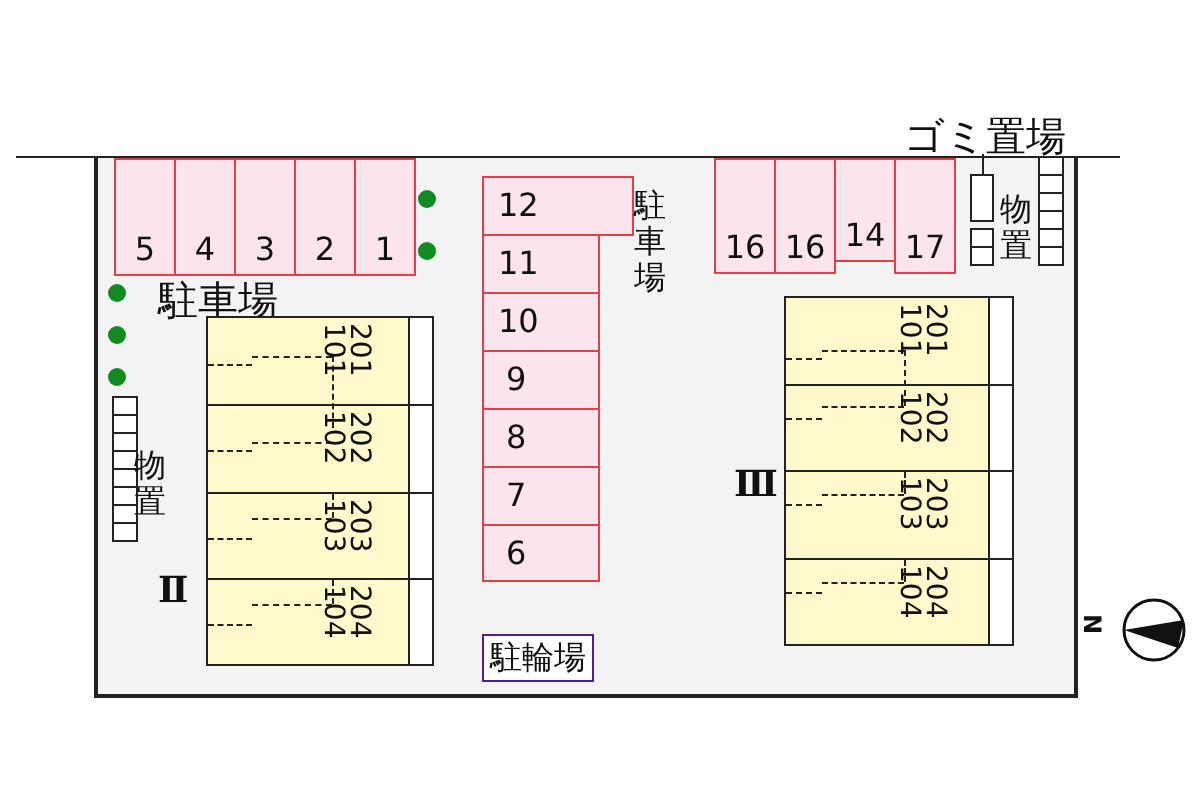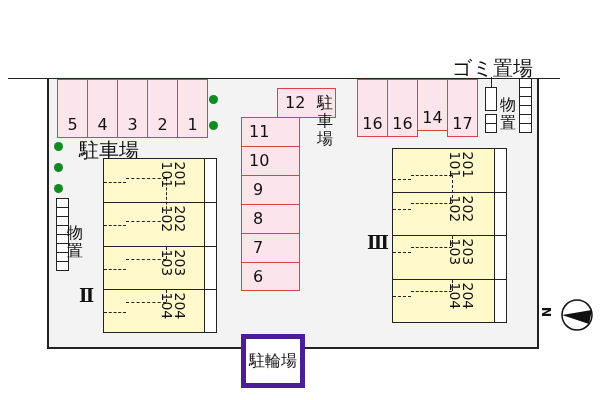--- a/index.html
+++ b/index.html
@@ -19,21 +19,21 @@
   .building { position:absolute; background:#fff9cc; border:1px solid #222; box-sizing:border-box; }
   .unit { position:absolute; left:0; right:0; border-bottom:1px solid #222; box-sizing:border-box; }
   .unit:last-child { border-bottom:none; }
   .balcony { position:absolute; top:0; bottom:0; width:12px; background:#fff; border-left:1px solid #222; box-sizing:border-box; }
   .unit-num { position:absolute; font-size:14px; line-height:15px; transform:rotate(90deg); transform-origin:center; white-space:nowrap; text-align:left; }
   .dash-h { position:absolute; border-top:1px dashed #222; height:0; }
   .dash-v { position:absolute; border-left:1px dashed #222; width:0; }
   .storage-col { position:absolute; display:flex; flex-direction:column; }
   .storage-cell { background:#fff; border:1px solid #222; box-sizing:border-box; margin-top:-1px; }
   .roman { position:absolute; font-family:"DejaVu Serif", serif; font-weight:bold; font-size:18px; line-height:1; }
-  .bike { position:absolute; border:5px solid #4c1d95; background:#fff; font-size:16px; line-height:1; padding:14px 3px;margin-top:17px; }
+  .bike { position:absolute; border:1px solid #4c1d95; background:#fff; font-size:16px; line-height:1; padding:3px 3px; }
   .compass { position:absolute; }
 </style>
 </head>
 <body>
 
 <div class="road-line" style="left:8px; top:78px; width:552px;"></div>
 
 <div class="site"></div>
 
 <div class="label" style="left:452px; top:58px;">ゴミ置場</div>
@@ -58,21 +58,21 @@
 </div>
 <div class="label" style="left:79px; top:140px;">駐車場</div>
 
 <div class="dot" style="left:209px; top:95px;"></div>
 <div class="dot" style="left:209px; top:121px;"></div>
 <div class="dot" style="left:54px; top:142px;"></div>
 <div class="dot" style="left:54px; top:163px;"></div>
 <div class="dot" style="left:54px; top:184px;"></div>
 
 <div>
-  <div class="stall side" style="left:241px; top:88px; width:59px; height:30px;margin-left:36px;">
+  <div class="stall side" style="left:241px; top:88px; width:76px; height:30px;">
       <span>12</span>
     </div>
   <div class="stall side" style="left:241px; top:117px; width:59px; height:30px;">
       <span>11</span>
     </div>
   <div class="stall side" style="left:241px; top:146px; width:59px; height:30px;">
       <span>10</span>
     </div>
   <div class="stall side" style="left:241px; top:175px; width:59px; height:30px;">
       <span style="padding-left:4px;">9</span>

